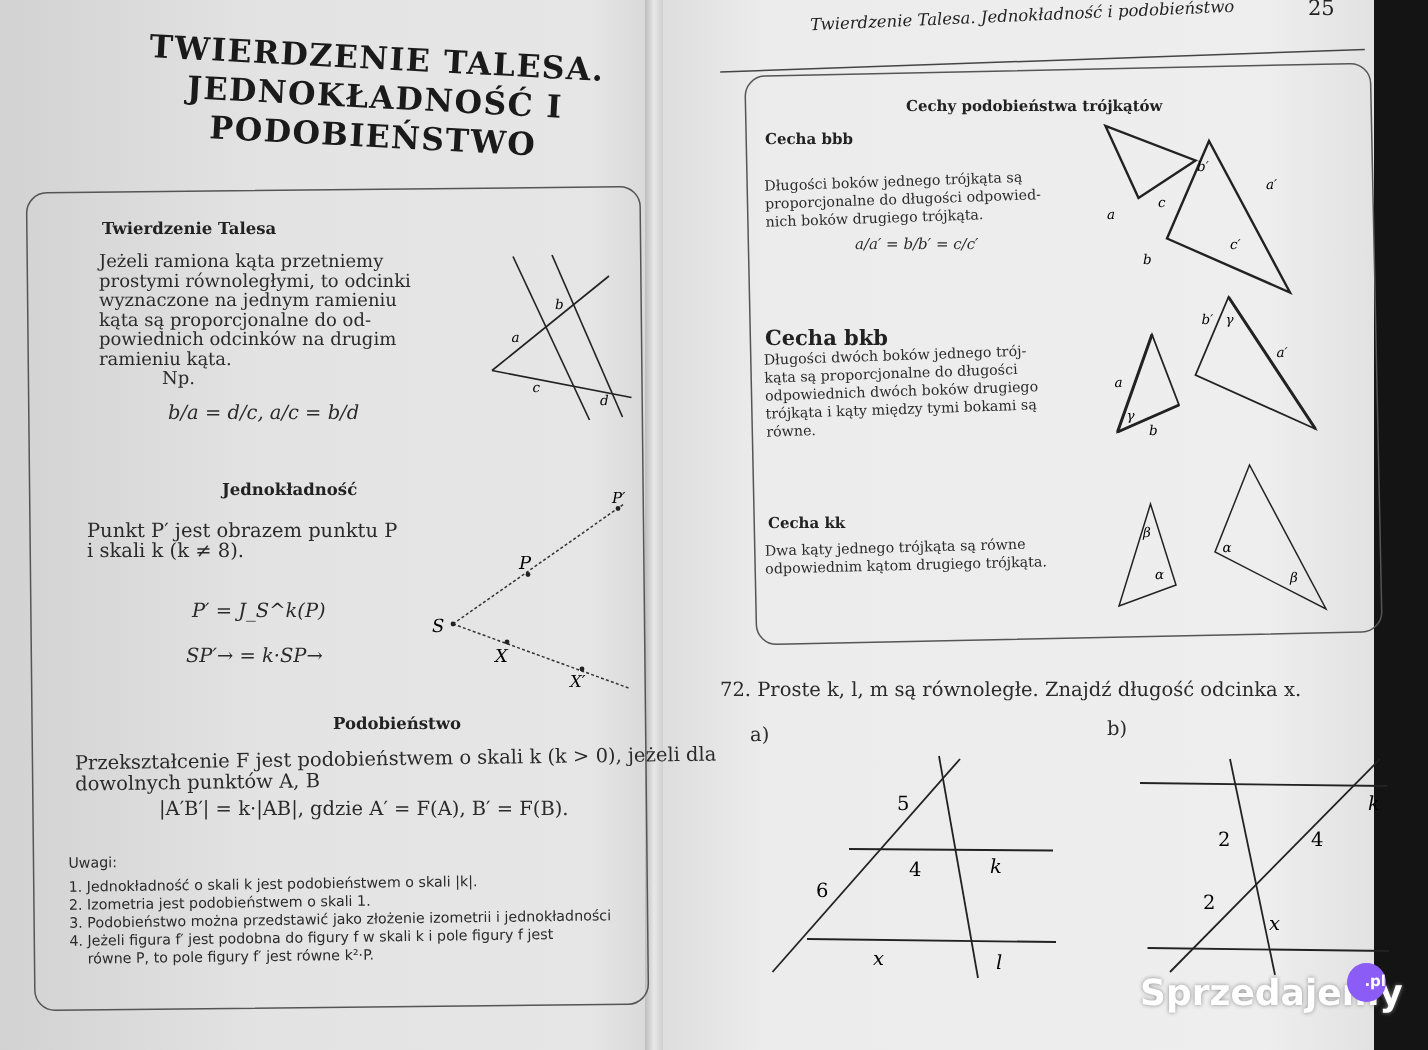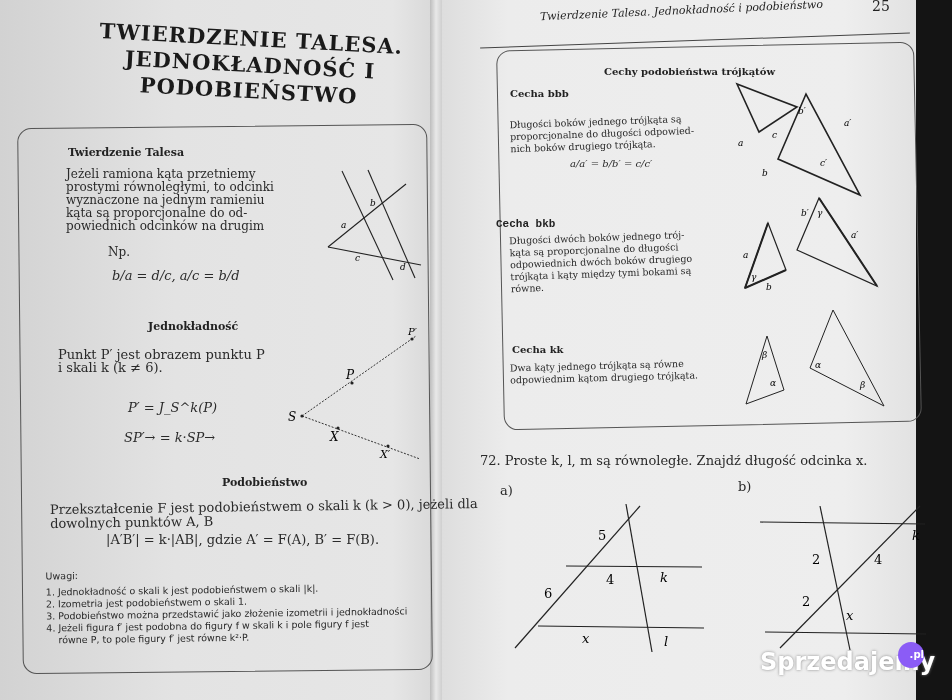--- a/index.html
+++ b/index.html
@@ -39,39 +39,40 @@
 
 <div class="box box-left"></div>
 
 <div class="h" style="left:68px;top:146px;">Twierdzenie Talesa</div>
 <div class="txt" style="left:66px;top:168px;width:208px;text-align:justify;">
   <div>Jeżeli ramiona kąta przetniemy</div>
   <div>prostymi równoległymi, to odcinki</div>
   <div>wyznaczone na jednym ramieniu</div>
   <div>kąta są proporcjonalne do od-</div>
   <div>powiednich odcinków na drugim</div>
+  <div>ramieniu kąta.</div>
 </div>
 <div class="txt" style="left:64px;top:246px;margin-left:44px;">Np.</div>
 <div class="math" style="left:112px;top:268px;">b/a = d/c,   a/c = b/d</div>
 
 <svg style="left:325px;top:170px;" width="100" height="120">
   <line x1="3" y1="77" x2="81" y2="14" stroke="#222" stroke-width="1.1"></line>
   <line x1="3" y1="77" x2="96" y2="95" stroke="#222" stroke-width="1.1"></line>
   <line x1="17" y1="1" x2="68" y2="110" stroke="#222" stroke-width="1.1"></line>
   <line x1="43" y1="0" x2="90" y2="108" stroke="#222" stroke-width="1.1"></line>
   <text x="16" y="58" font-size="9" font-style="italic">a</text>
   <text x="45" y="36" font-size="9" font-style="italic">b</text>
   <text x="30" y="91" font-size="9" font-style="italic">c</text>
   <text x="75" y="100" font-size="9" font-style="italic">d</text>
 </svg>
 
 <div class="h" style="left:120px;top:320px;margin-left:28px;">Jednokładność</div>
 <div class="txt" style="left:58px;top:348px;width:214px;font-size:13px;line-height:13px;">
   <div>Punkt P′ jest obrazem punktu P</div>
-  <div>i skali k (k ≠ 6).</div>
+  <div>i skali k (k ≠ 8).</div>
 </div>
 <div class="math" style="left:128px;top:400px;">P′ = J_S^k(P)</div>
 <div class="math" style="left:124px;top:430px;">SP′→ = k·SP→</div>
 
 <svg style="left:288px;top:325px;" width="140" height="140">
   <line x1="14" y1="91" x2="128" y2="11" stroke="#333" stroke-width="1" stroke-dasharray="2,1.5"></line>
   <line x1="14" y1="91" x2="132" y2="134" stroke="#333" stroke-width="1" stroke-dasharray="2,1.5"></line>
   <circle cx="14" cy="91" r="1.6" fill="#222"></circle>
   <circle cx="64" cy="58" r="1.6" fill="#222"></circle>
   <circle cx="124" cy="14" r="1.6" fill="#222"></circle>
@@ -118,21 +119,21 @@
   <polygon points="36,72 58,120 96,95" transform="translate(-29,-68)" fill="none" stroke="#222" stroke-width="1.6"></polygon>
   <polygon points="76,14 48,79 130,115" fill="none" stroke="#222" stroke-width="1.6"></polygon>
   <text x="8" y="66" font-size="9" font-style="italic">a</text>
   <text x="42" y="58" font-size="9" font-style="italic">c</text>
   <text x="32" y="96" font-size="9" font-style="italic">b</text>
   <text x="68" y="34" font-size="9" font-style="italic">b′</text>
   <text x="114" y="46" font-size="9" font-style="italic">a′</text>
   <text x="90" y="86" font-size="9" font-style="italic">c′</text>
 </svg>
 
-<div class="h" style="left:496px;top:218px;font-size:11px;font-family:Liberation Mono, monospace;">Cecha bkb</div>
+<div class="h" style="left:510px;top:218px;font-size:14px;">Cecha bkb</div>
 <div class="txt small" style="left:510px;top:232px;transform:rotate(-2deg);">
   <div>Długości dwóch boków jednego trój-</div>
   <div>kąta są proporcjonalne do długości</div>
   <div>odpowiednich dwóch boków drugiego</div>
   <div>trójkąta i kąty między tymi bokami są</div>
   <div>równe.</div>
 </div>
 
 <svg style="left:735px;top:198px;" width="160" height="100">
   <polygon points="33,25 10,90 51,72" fill="none" stroke="#222" stroke-width="1.2"></polygon>

